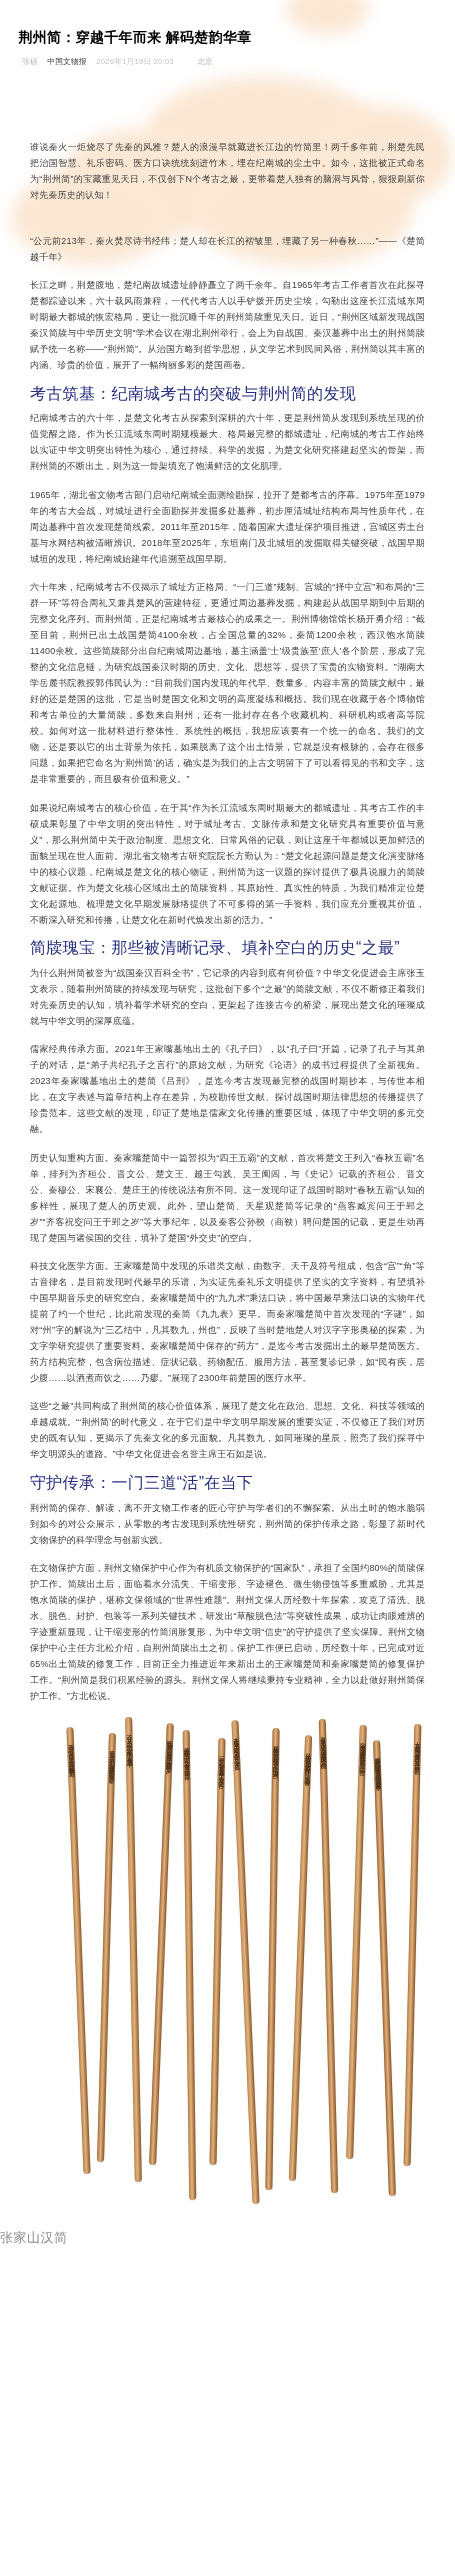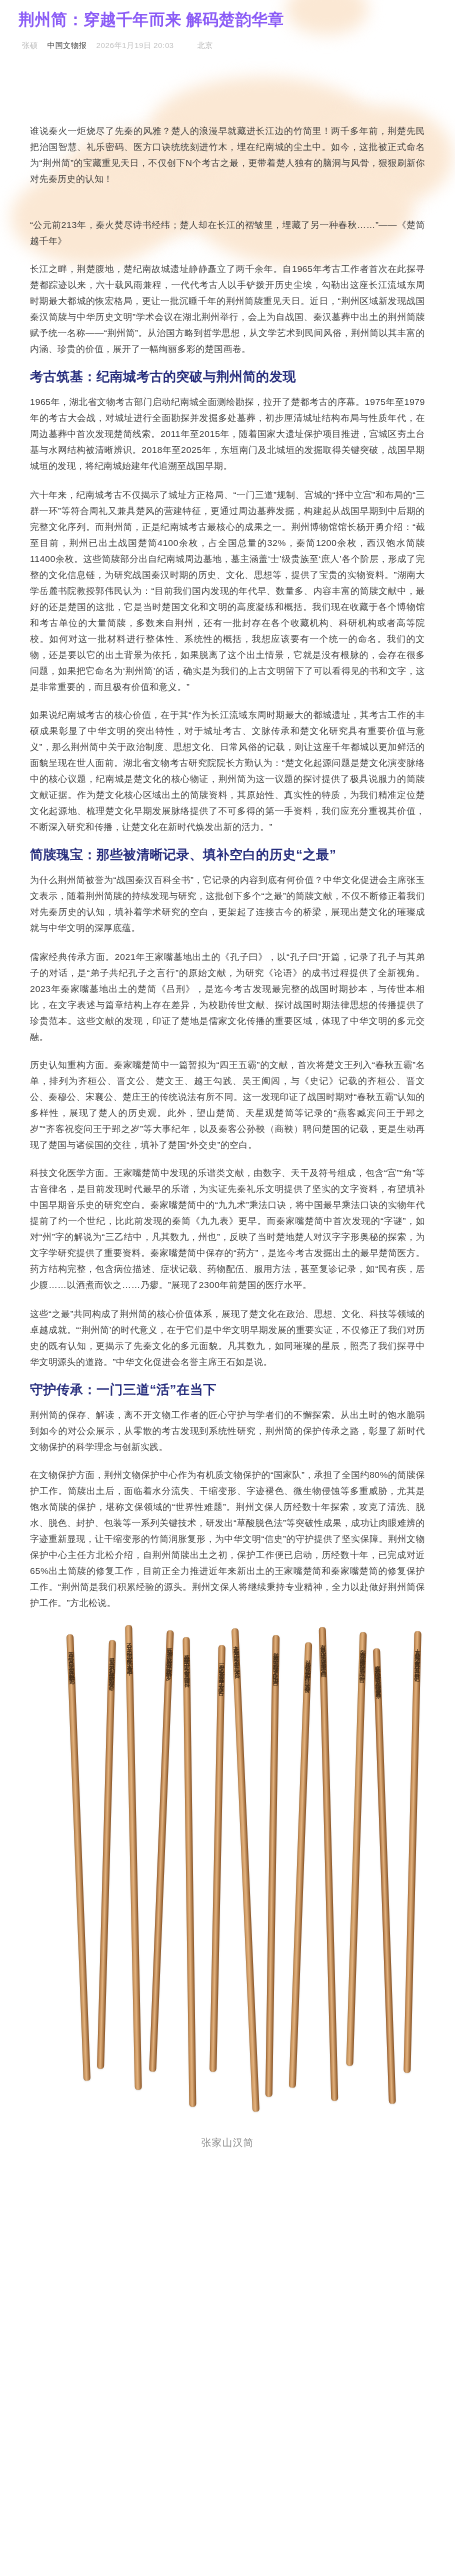--- a/index.html
+++ b/index.html
@@ -2,41 +2,41 @@
 <html style="font-size:8.2px"><head>
 <meta charset="utf-8">
 <style>
   html,body{margin:0;padding:0;}
   body{width:455px;height:3298px;overflow:hidden;background:#ffffff;
        font-family:"Liberation Sans","DejaVu Sans",sans-serif;}
   .page{position:relative;width:455px;height:3298px;background:#fff;}
   #clouds{position:absolute;left:0;top:0;width:455px;height:340px;z-index:0;pointer-events:none;}
   .cloud{position:absolute;background:#fbe8d4;border-radius:50%;filter:blur(8.2px);}
   .z{position:relative;z-index:1;}
-  h1.title{margin:0 26px 9.3px 18.5px;padding-top:9px;font-size:16px;line-height:1.4;
-           color:#8b5cf6;font-weight:700;letter-spacing:0.3px;}
+  h1.title{margin:0 26px 9.3px 18.5px;padding-top:28px;font-size:14px;line-height:1.4;
+           color:#000000;font-weight:700;letter-spacing:0.3px;}
   .meta{margin:0 30px 0 22px;font-size:7.7px;color:#b9b9b9;letter-spacing:0.2px;}
   .meta .account{color:#3f3f3f;font-weight:400;margin:0 7.2px 0 7.2px;}
   .meta .date{margin-right:21px;color:#c2c2c2;}
   .meta .loc{color:#b5b5b5;}
   .intro{margin:72px 30px 0 30px;}
   .quote{margin:30px 30px 12.4px 30px;}
   .intro,.quote,#article-body p{font-size:9px;line-height:16px;color:#3d3d3d;
         letter-spacing:0.2px;text-align:justify;}
   #article-body p{margin:0 30px 12.4px 30px;}
-  #article-body h2{margin:3.1px 30px 9.3px 30px;font-size:13px;line-height:15.5px;
-        color:#272e7d;font-weight:700;letter-spacing:0.3px;}
+  #article-body h2{margin:3.1px 30px 9.3px 30px;font-size:16px;line-height:15.5px;
+        color:#272e7d;font-weight:400;letter-spacing:0.3px;}
   
   .fig1{position:relative;height:505px;margin:7.2px 0 0 0;background:#fff;}
   .slip{position:absolute;width:6.7px;border-radius:3.6px;overflow:hidden;
         box-shadow:0.5px 0 1px rgba(90,50,10,.35) inset, 0 0.5px 1.5px rgba(0,0,0,.15);}
   .slip .ink{display:block;writing-mode:vertical-rl;font-size:5.7px;line-height:6.7px;
         letter-spacing:2.1px;color:#33200f;opacity:.88;margin:13.4px 0 0 0.5px;
         height:calc(100% - 27px);overflow:hidden;font-weight:600;}
-  .cap{font-size:10px;color:#8c8c8c;text-align:center;margin:7.2px 0 18.5px 0;letter-spacing:0.5px;}
+  .cap{font-size:13px;color:#8c8c8c;text-align:left;margin:7.2px 0 18.5px 0;letter-spacing:0.5px;}
 </style>
 </head>
 <body>
 
 <div class="page">
   <div id="clouds">
       <div class="cloud" style="left: 286px; top: -17.5px; width: 82px; height: 52px; background: rgb(251, 232, 212);"></div>
       <div class="cloud" style="left: 149px; top: 77px; width: 227px; height: 103px; background: rgb(251, 232, 212);"></div>
       <div class="cloud" style="left: 314px; top: 106px; width: 139px; height: 100px; background: rgb(251, 232, 212);"></div>
       <div class="cloud" style="left: 57px; top: 128px; width: 180px; height: 111px; background: rgb(251, 232, 212);"></div>
@@ -52,20 +52,21 @@
     <span class="date">2026年1月19日 20:03</span>
     <span class="loc">北京</span>
   </div>
 
   <p class="intro z">谁说秦火一炬烧尽了先秦的风雅？楚人的浪漫早就藏进长江边的竹简里！两千多年前，荆楚先民把治国智慧、礼乐密码、医方口诀统统刻进竹木，埋在纪南城的尘土中。如今，这批被正式命名为“荆州简”的宝藏重见天日，不仅创下N个考古之最，更带着楚人独有的脑洞与风骨，狠狠刷新你对先秦历史的认知！</p>
   <p class="quote z">“公元前213年，秦火焚尽诗书经纬；楚人却在长江的褶皱里，埋藏了另一种春秋……”——《楚简越千年》</p>
 
   <div id="article-body" class="z">
       <p>长江之畔，荆楚腹地，楚纪南故城遗址静静矗立了两千余年。自1965年考古工作者首次在此探寻楚都踪迹以来，六十载风雨兼程，一代代考古人以手铲拨开历史尘埃，勾勒出这座长江流域东周时期最大都城的恢宏格局，更让一批沉睡千年的荆州简牍重见天日。近日，“荆州区域新发现战国秦汉简牍与中华历史文明”学术会议在湖北荆州举行，会上为自战国、秦汉墓葬中出土的荆州简牍赋予统一名称——“荆州简”。从治国方略到哲学思想，从文学艺术到民间风俗，荆州简以其丰富的内涵、珍贵的价值，展开了一幅绚丽多彩的楚国画卷。</p>
       <h2 class="sec">考古筑基：纪南城考古的突破与荆州简的发现</h2>
+      <p>纪南城考古的六十年，是楚文化考古从探索到深耕的六十年，更是荆州简从发现到系统呈现的价值觉醒之路。作为长江流域东周时期规模最大、格局最完整的都城遗址，纪南城的考古工作始终以实证中华文明突出特性为核心，通过持续、科学的发掘，为楚文化研究搭建起坚实的骨架，而荆州简的不断出土，则为这一骨架填充了饱满鲜活的文化肌理。</p>
       <p>1965年，湖北省文物考古部门启动纪南城全面测绘勘探，拉开了楚都考古的序幕。1975年至1979年的考古大会战，对城址进行全面勘探并发掘多处墓葬，初步厘清城址结构布局与性质年代，在周边墓葬中首次发现楚简线索。2011年至2015年，随着国家大遗址保护项目推进，宫城区夯土台基与水网结构被清晰辨识。2018年至2025年，东垣南门及北城垣的发掘取得关键突破，战国早期城垣的发现，将纪南城始建年代追溯至战国早期。</p>
       <p>六十年来，纪南城考古不仅揭示了城址方正格局、“一门三道”规制、宫城的“择中立宫”和布局的“三群一环”等符合周礼又兼具楚风的营建特征，更通过周边墓葬发掘，构建起从战国早期到中后期的完整文化序列。而荆州简，正是纪南城考古最核心的成果之一。荆州博物馆馆长杨开勇介绍：“截至目前，荆州已出土战国楚简4100余枚，占全国总量的32%，秦简1200余枚，西汉饱水简牍11400余枚。这些简牍部分出自纪南城周边墓地，墓主涵盖‘士’级贵族至‘庶人’各个阶层，形成了完整的文化信息链，为研究战国秦汉时期的历史、文化、思想等，提供了宝贵的实物资料。”湖南大学岳麓书院教授郭伟民认为：“目前我们国内发现的年代早、数量多、内容丰富的简牍文献中，最好的还是楚国的这批，它是当时楚国文化和文明的高度凝练和概括。我们现在收藏于各个博物馆和考古单位的大量简牍，多数来自荆州，还有一批封存在各个收藏机构、科研机构或者高等院校。如何对这一批材料进行整体性、系统性的概括，我想应该要有一个统一的命名。我们的文物，还是要以它的出土背景为依托，如果脱离了这个出土情景，它就是没有根脉的，会存在很多问题，如果把它命名为‘荆州简’的话，确实是为我们的上古文明留下了可以看得见的书和文字，这是非常重要的，而且极有价值和意义。”</p>
       <p>如果说纪南城考古的核心价值，在于其“作为长江流域东周时期最大的都城遗址，其考古工作的丰硕成果彰显了中华文明的突出特性，对于城址考古、文脉传承和楚文化研究具有重要价值与意义”，那么荆州简中关于政治制度、思想文化、日常风俗的记载，则让这座千年都城以更加鲜活的面貌呈现在世人面前。湖北省文物考古研究院院长方勤认为：“楚文化起源问题是楚文化演变脉络中的核心议题，纪南城是楚文化的核心物证，荆州简为这一议题的探讨提供了极具说服力的简牍文献证据。作为楚文化核心区域出土的简牍资料，其原始性、真实性的特质，为我们精准定位楚文化起源地、梳理楚文化早期发展脉络提供了不可多得的第一手资料，我们应充分重视其价值，不断深入研究和传播，让楚文化在新时代焕发出新的活力。”</p>
       <h2 class="sec">简牍瑰宝：那些被清晰记录、填补空白的历史“之最”</h2>
       <p>为什么荆州简被誉为“战国秦汉百科全书”，它记录的内容到底有何价值？中华文化促进会主席张玉文表示，随着荆州简牍的持续发现与研究，这批创下多个“之最”的简牍文献，不仅不断修正着我们对先秦历史的认知，填补着学术研究的空白，更架起了连接古今的桥梁，展现出楚文化的璀璨成就与中华文明的深厚底蕴。</p>
       <p>儒家经典传承方面。2021年王家嘴墓地出土的《孔子曰》，以“孔子曰”开篇，记录了孔子与其弟子的对话，是“弟子共纪孔子之言行”的原始文献，为研究《论语》的成书过程提供了全新视角。2023年秦家嘴墓地出土的楚简《吕刑》，是迄今考古发现最完整的战国时期抄本，与传世本相比，在文字表述与篇章结构上存在差异，为校勘传世文献、探讨战国时期法律思想的传播提供了珍贵范本。这些文献的发现，印证了楚地是儒家文化传播的重要区域，体现了中华文明的多元交融。</p>
       <p>历史认知重构方面。秦家嘴楚简中一篇暂拟为“四王五霸”的文献，首次将楚文王列入“春秋五霸”名单，排列为齐桓公、晋文公、楚文王、越王勾践、吴王阖闾，与《史记》记载的齐桓公、晋文公、秦穆公、宋襄公、楚庄王的传统说法有所不同。这一发现印证了战国时期对“春秋五霸”认知的多样性，展现了楚人的历史观。此外，望山楚简、天星观楚简等记录的“燕客臧宾问王于郢之岁”“齐客祝窔问王于郢之岁”等大事纪年，以及秦客公孙鞅（商鞅）聘问楚国的记载，更是生动再现了楚国与诸侯国的交往，填补了楚国“外交史”的空白。</p>
       <p>科技文化医学方面。王家嘴楚简中发现的乐谱类文献，由数字、天干及符号组成，包含“宫”“角”等古音律名，是目前发现时代最早的乐谱，为实证先秦礼乐文明提供了坚实的文字资料，有望填补中国早期音乐史的研究空白。秦家嘴楚简中的“九九术”乘法口诀，将中国最早乘法口诀的实物年代提前了约一个世纪，比此前发现的秦简《九九表》更早。而秦家嘴楚简中首次发现的“字谜”，如对“州”字的解说为“三乙结中，凡其数九，州也”，反映了当时楚地楚人对汉字字形奥秘的探索，为文字学研究提供了重要资料。秦家嘴楚简中保存的“药方”，是迄今考古发掘出土的最早楚简医方。药方结构完整，包含病位描述、症状记载、药物配伍、服用方法，甚至复诊记录，如“民有疾，居少腹……以酒煮而饮之……乃瘳。”展现了2300年前楚国的医疗水平。</p>
       <p>这些“之最”共同构成了荆州简的核心价值体系，展现了楚文化在政治、思想、文化、科技等领域的卓越成就。“‘荆州简’的时代意义，在于它们是中华文明早期发展的重要实证，不仅修正了我们对历史的既有认知，更揭示了先秦文化的多元面貌。凡其数九，如同璀璨的星辰，照亮了我们探寻中华文明源头的道路。”中华文化促进会名誉主席王石如是说。</p>
       <h2 class="sec">守护传承：一门三道“活”在当下</h2>

